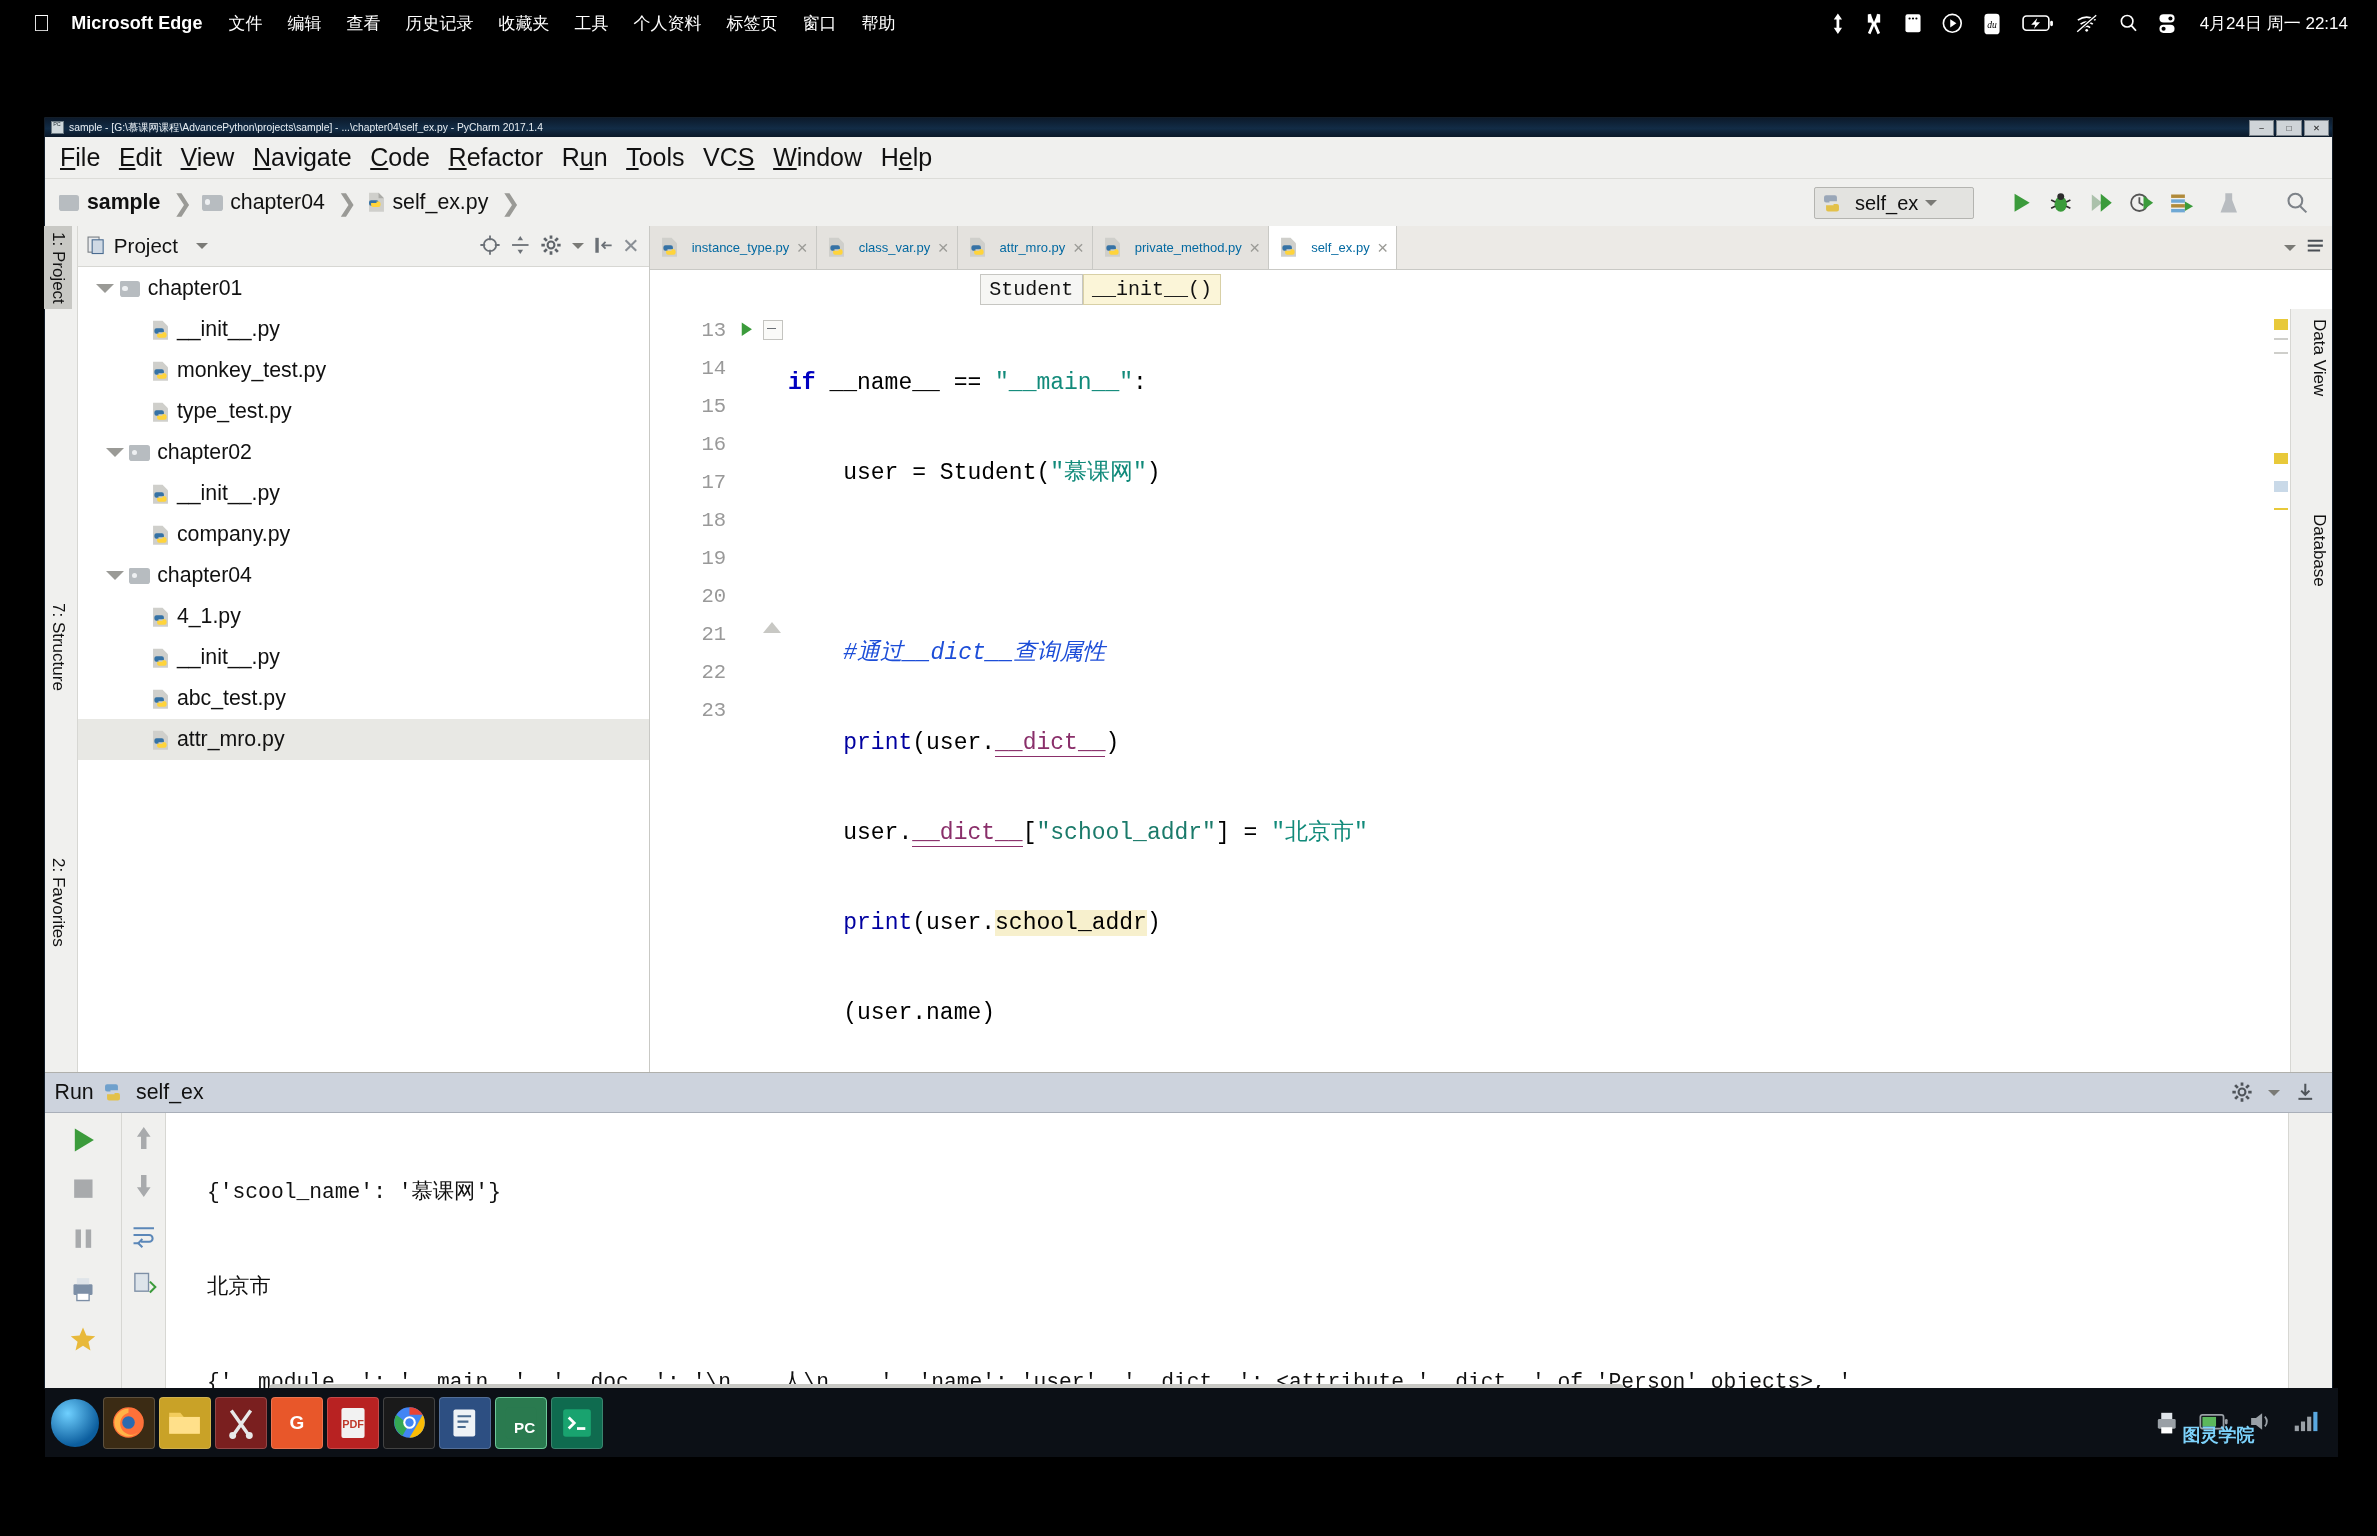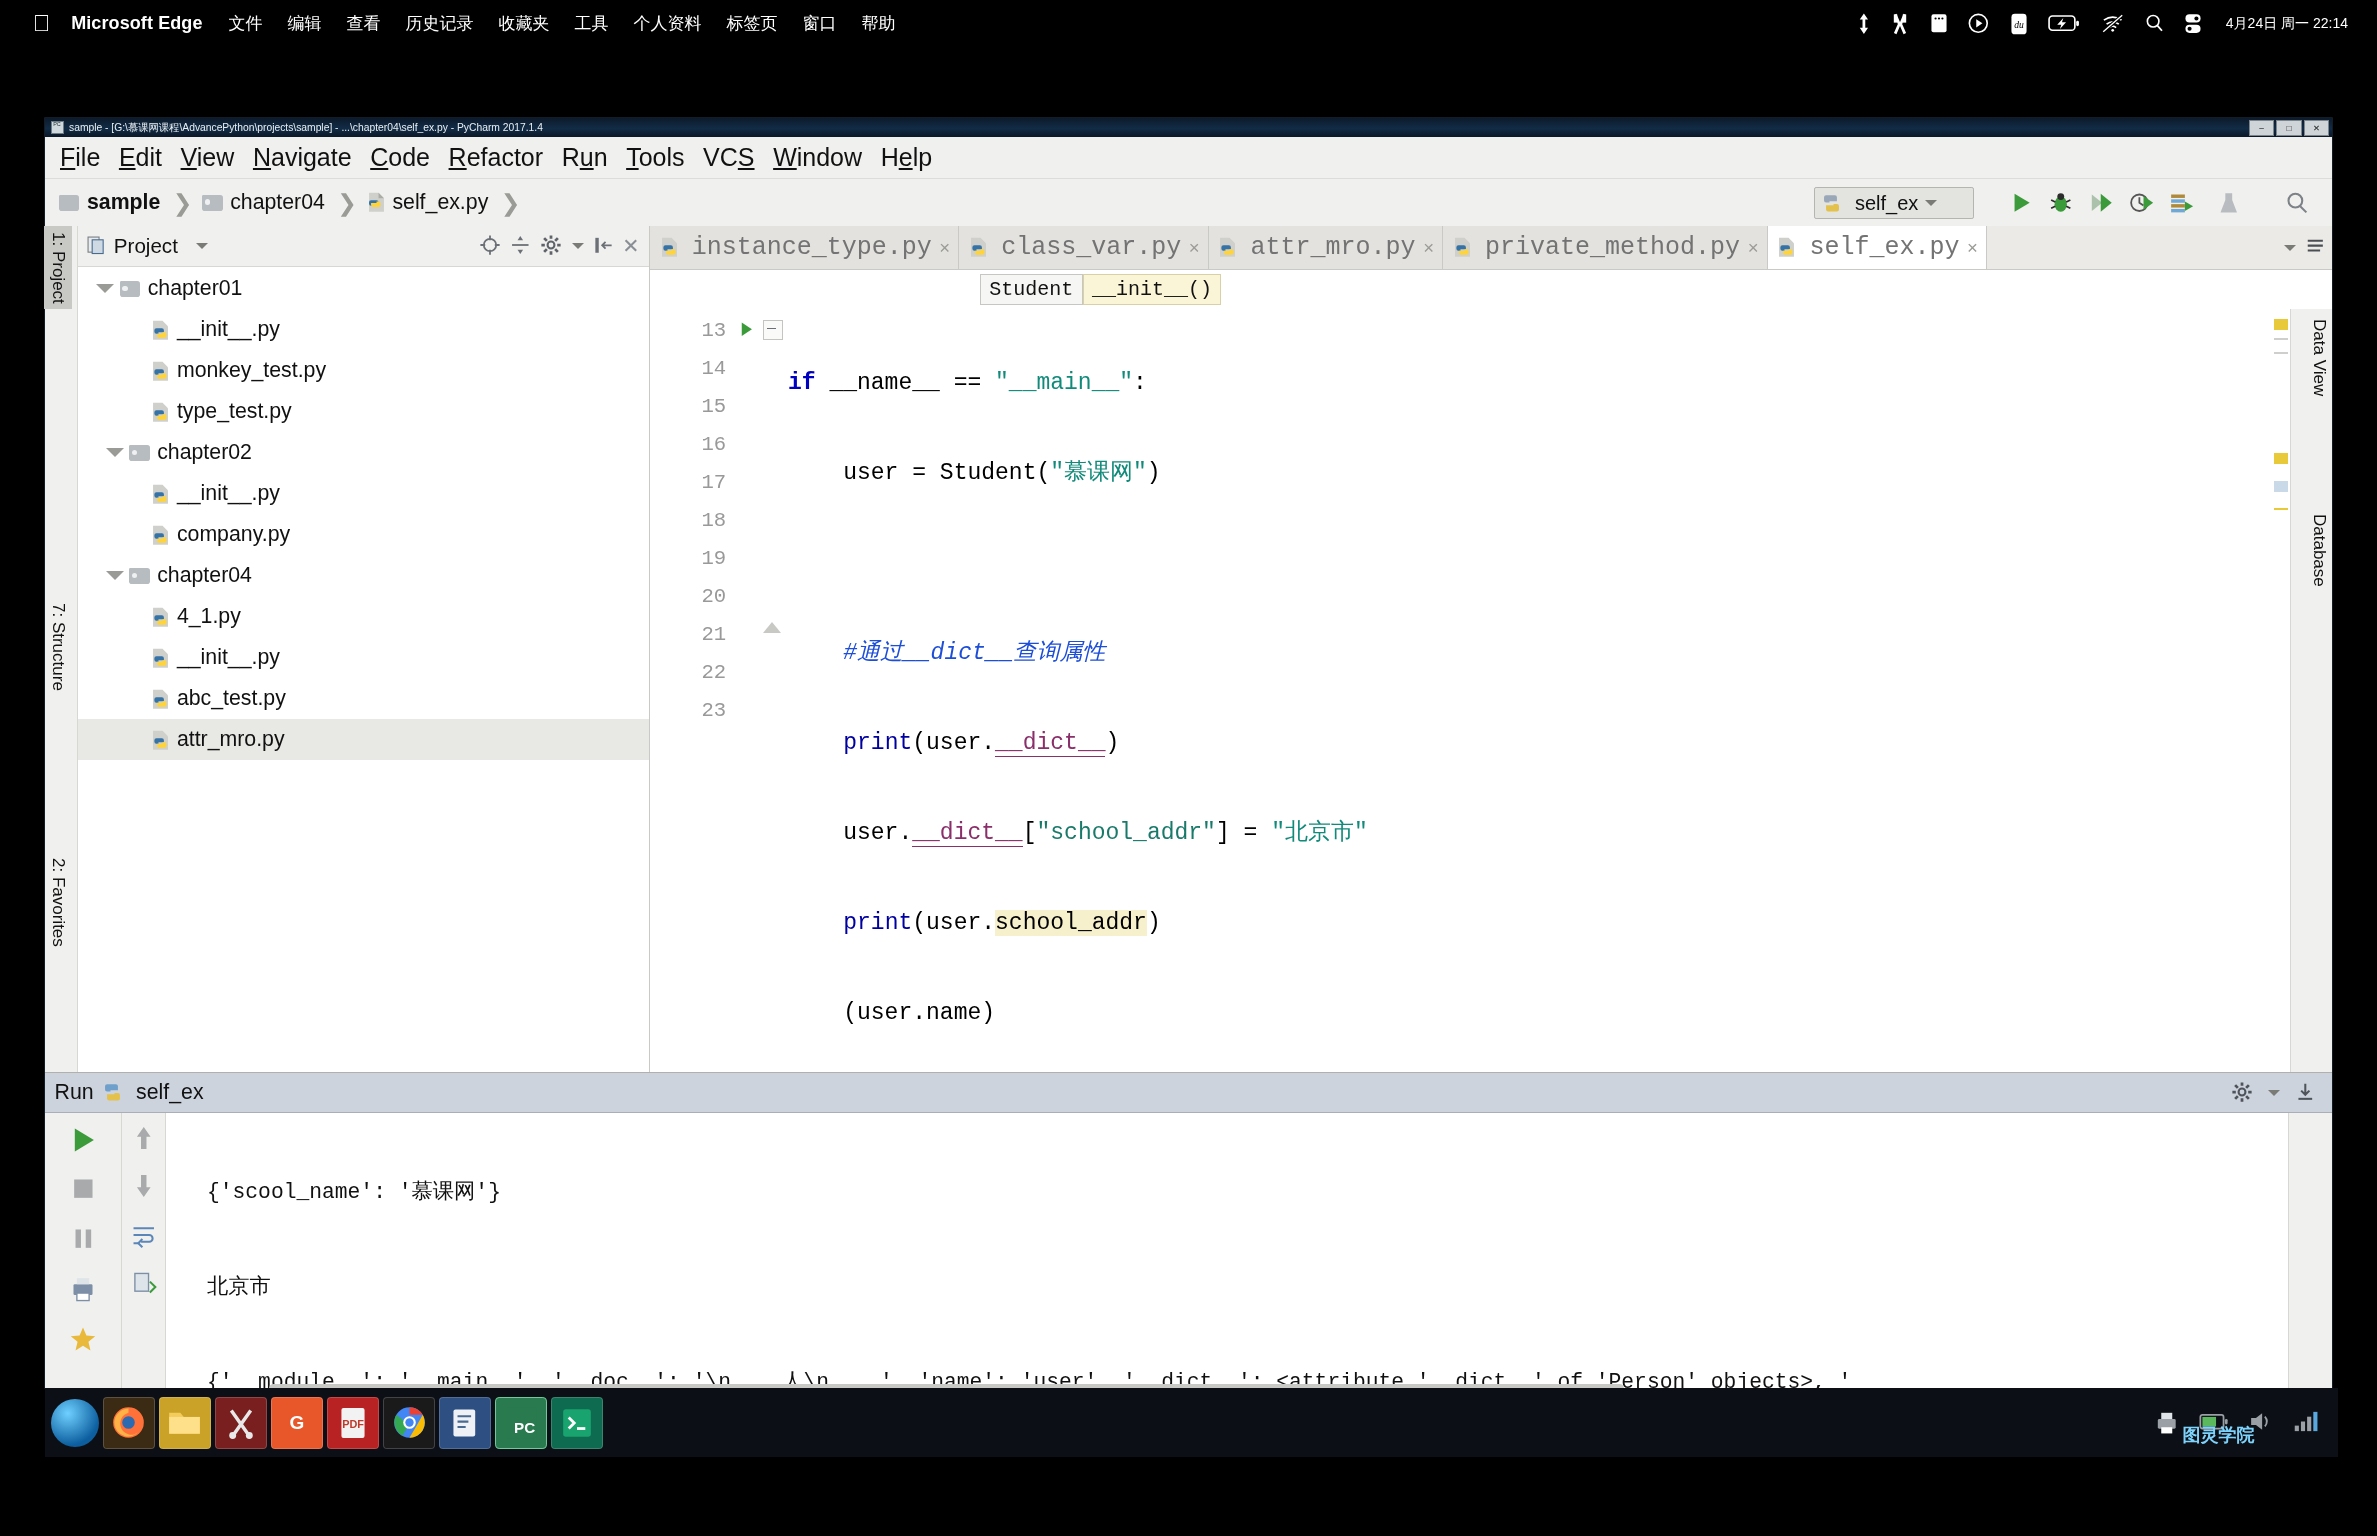--- a/index.html
+++ b/index.html
@@ -5,21 +5,21 @@
   html,body{margin:0;padding:0;background:#000;}
   body{width:2377px;height:1537px;overflow:hidden;font-family:"Liberation Sans",sans-serif;}
 
   
   #mac-menubar{position:absolute;left:0;top:0;width:2377px;height:47px;background:#000;display:flex;align-items:center;}
   .mac-apple{color:#fff;font-size:23.4px;margin:0 20.6px 0 33px;line-height:1;}
   .mac-app{color:#fff;font-size:18px;font-weight:bold;margin-right:26px;letter-spacing:0.1px;}
   .mac-item{color:#fff;font-size:17px;margin-right:25px;white-space:nowrap;}
   .mac-right{margin-left:auto;display:flex;align-items:center;padding-right:29px;}
   .mac-ic{color:#fff;margin-left:20.6px;display:flex;align-items:center;justify-content:center;height:27.5px;}
-  .mac-clock{color:#fff;font-size:14px;margin-left:23.4px;white-space:nowrap;}
+  .mac-clock{color:#fff;font-size:17px;margin-left:23.4px;white-space:nowrap;}
 
   
   #pycharm-window{position:absolute;left:45px;top:118px;width:2287px;height:1270px;background:#f0f0f0;
      box-shadow:0 0 0 0.7px #1c2a3a;}
   
   #win-titlebar{position:relative;height:19px;background:linear-gradient(180deg,#0c1a2b 0%,#122c46 55%,#0b1828 100%);
      display:flex;align-items:center;padding-left:5.5px;}
   #win-titlebar .wt-ico{width:11px;height:11px;background:#cfd8dc;border:0.7px solid #6d7b84;margin-right:5.5px;
      font-size:5.5px;color:#263238;line-height:5.5px;text-align:center;font-family:"Liberation Sans",sans-serif;overflow:hidden;}
   #win-title-text{color:#e9eef2;font-size:10.3px;white-space:nowrap;font-family:"Liberation Sans",sans-serif;}
@@ -65,21 +65,21 @@
   .ph-icons{margin-left:auto;display:flex;align-items:center;gap:9.6px;padding-right:5.5px;}
   #project-tree{flex:1;overflow:hidden;padding-top:1.4px;background:#fff;position:relative;}
   .tree-row{height:41px;display:flex;align-items:center;font-size:21.3px;color:#111;white-space:nowrap;}
   .tree-row.sel{background:#e8e8e4;}
   .tw{width:0;height:0;border-left:9px solid transparent;border-right:9px solid transparent;border-top:9.6px solid #9a9a96;margin-right:5.5px;flex:none;}
 
   #editor-col{flex:1;display:flex;flex-direction:column;min-width:0;background:#fff;}
   #tabs-row{height:43px;background:#eceae6;display:flex;align-items:stretch;border-bottom:0.7px solid #c9c9c5;overflow:hidden;}
   .etab{display:flex;align-items:center;padding:0 8.3px 0 9.6px;border-right:0.7px solid #c9c9c5;background:#e4e2de;gap:6.2px;}
   .etab.active{background:#fff;}
-  .etab .tabname{font-size:25px;color:#737373;white-space:nowrap;font-family:Liberation Mono, monospace;}
+  .etab .tabname{font-size:13px;color:#0369a1;white-space:nowrap;}
   .etab .tabx{font-size:18.6px;color:#9b9b97;margin-left:1.4px;}
   .tabs-tail{margin-left:auto;display:flex;align-items:center;gap:8.3px;padding:0 6.9px;background:#eceae6;}
 
   #bread2{height:39px;background:#fff;display:flex;align-items:center;padding-left:330px;}
   .bc-chip{border:0.7px solid #c6c6c2;background:#f6f6f4;font-family:"Liberation Mono",monospace;font-size:20px;padding:2.8px 8.3px;color:#111;}
   .bc-chip.hl{background:#fbf5d8;border-color:#d8d0a6;}
 
   #code-area{flex:1;display:flex;background:#fff;position:relative;overflow:hidden;}
   #gutter{width:83px;background:#fff;font-family:"Liberation Mono",monospace;font-size:20.6px;color:#999;
      text-align:right;padding-top:2.8px;}

